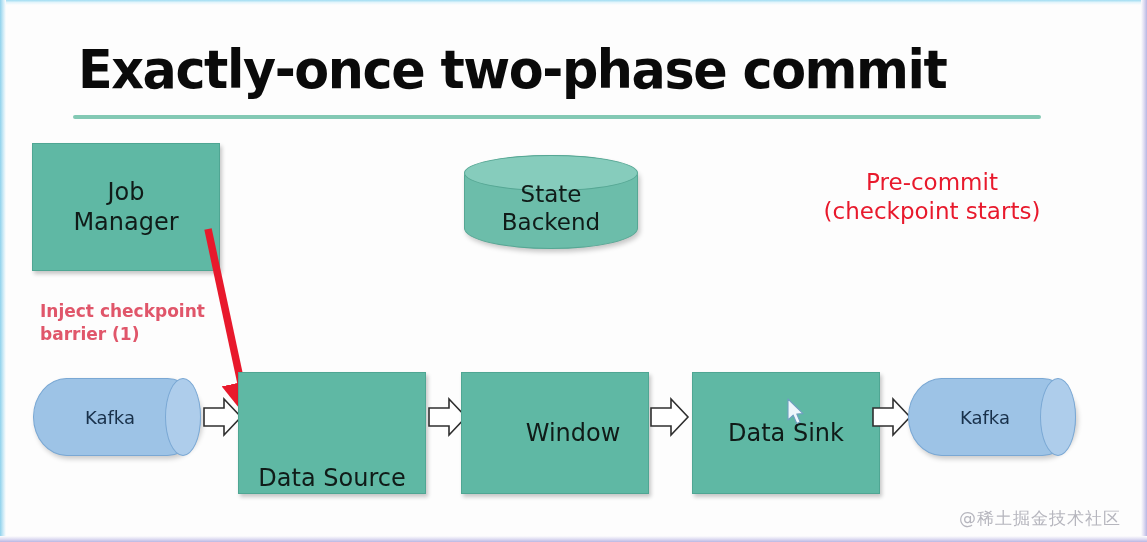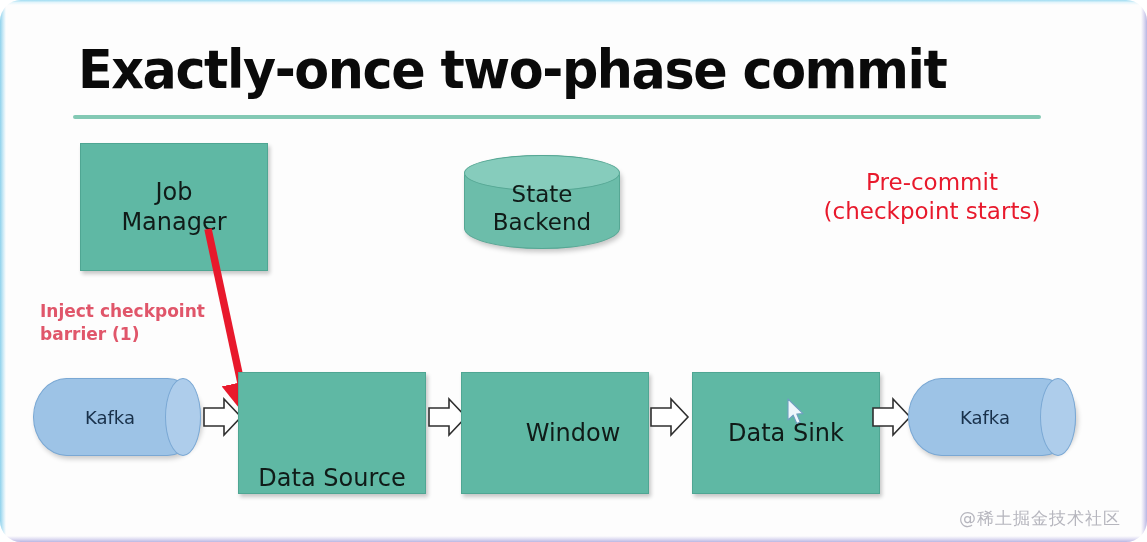--- a/index.html
+++ b/index.html
@@ -11,21 +11,20 @@
     font-family: "Liberation Sans", sans-serif;
     overflow: hidden;
   }
 
   #slide {
     position: relative;
     width: 1147px;
     height: 542px;
     background: #fdfdfd;
     overflow: hidden;
-    border-radius: 21px;
   }
 
   
   .edge { position: absolute; }
   .edge-left   { left: 0;  top: 0;    width: 6px;  height: 542px; background: linear-gradient(to right,#8fd2ec,#c9e9f6,#fdfdfd); }
   .edge-top    { left: 0;  top: 0;    width: 1147px; height: 5px; background: linear-gradient(to bottom,#9fdcf2,#e4f5fb,#fdfdfd); }
   .edge-right  { right: 0; top: 0;    width: 6px;  height: 542px; background: linear-gradient(to left,#b9b6e2,#dedcf2,#fdfdfd); }
   .edge-bottom { left: 0;  bottom: 0; width: 1147px; height: 6px; background: linear-gradient(to top,#bab7e3,#e0def3,#fdfdfd); }
 
   
@@ -169,26 +168,26 @@
 <div id="slide">
 
   <div class="edge edge-top"></div>
   <div class="edge edge-left"></div>
   <div class="edge edge-right"></div>
   <div class="edge edge-bottom"></div>
 
   <div id="title">Exactly-once two-phase commit</div>
   <div id="title-rule"></div>
 
-  <div class="node" style="left:32px; top:143px; width:188px; height:128px;margin-left:48px;">
+  <div class="node" style="left:32px; top:143px; width:188px; height:128px;">
     <span>Job
 Manager</span>
   </div>
 
-  <div class="cylinder-v" style="left:464px; top:155px; width:156px; height:94px;">
+  <div class="cylinder-v" style="left:464px; top:155px; width:174px; height:94px;">
     <span class="cap-label">State
 Backend</span>
   </div>
 
   <div class="ann-red" style="left:792px; top:168px; width:280px; font-size:23px;">Pre-commit
 (checkpoint starts)</div>
 
   <div class="ann-red-small" style="left:40px; top:300px; width:215px;">Inject checkpoint
 barrier (1)</div>
 

